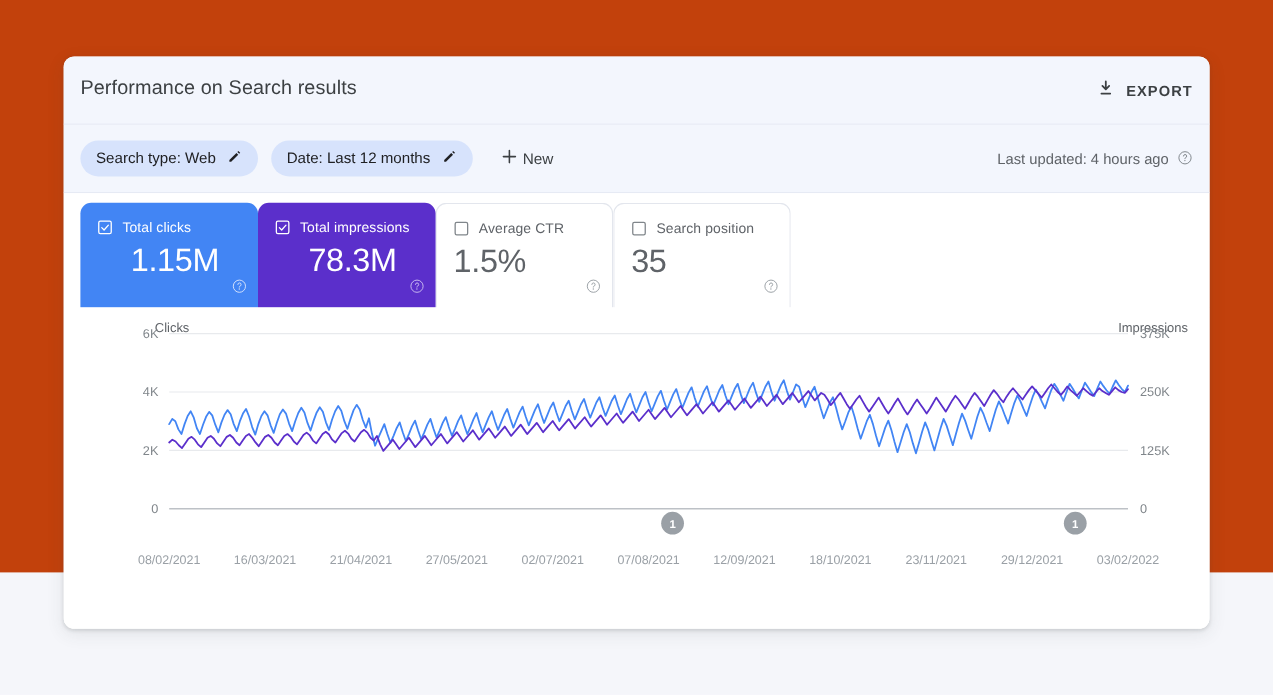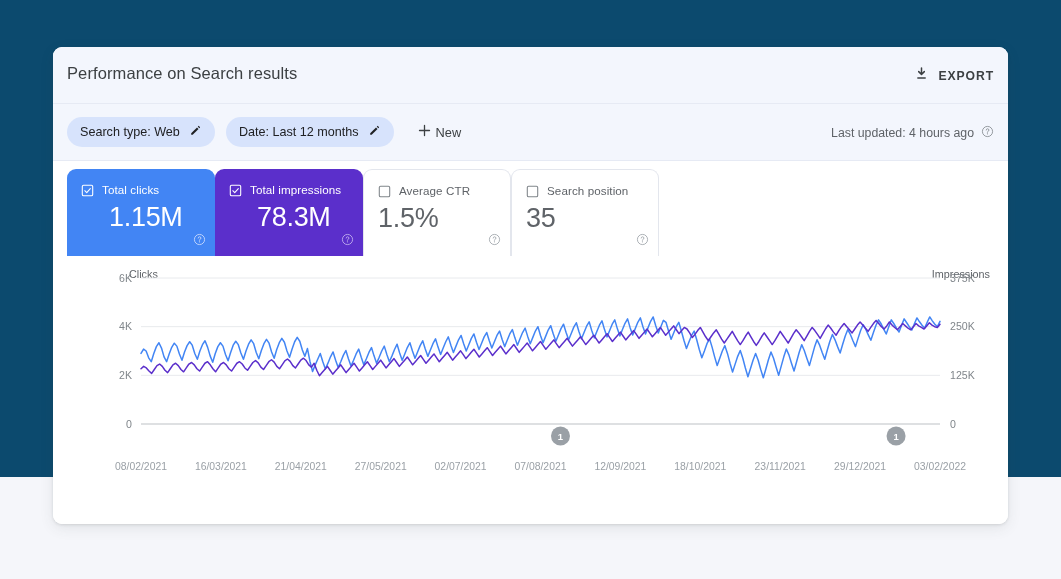--- a/index.html
+++ b/index.html
@@ -5,21 +5,21 @@
   * { box-sizing: border-box; margin: 0; padding: 0; }
   html, body {
     width: 1061px; height: 579px;
     background: #F5F6FA;
     font-family: "Liberation Sans", sans-serif;
     overflow: hidden;
   }
   .page {
     position: relative;
     width: 1061px; height: 477px;
-    background: #0c4a6e;
+    background: #c2410c;
   }
   .panel {
     position: absolute;
     left: 53px; top: 47px;
     width: 955px; height: 477px;
     background: #FFFFFF;
     border-radius: 9px;
     box-shadow: 0 1px 3px rgba(60,64,67,.14), 0 4px 14px rgba(60,64,67,.10);
     overflow: hidden;
   }

